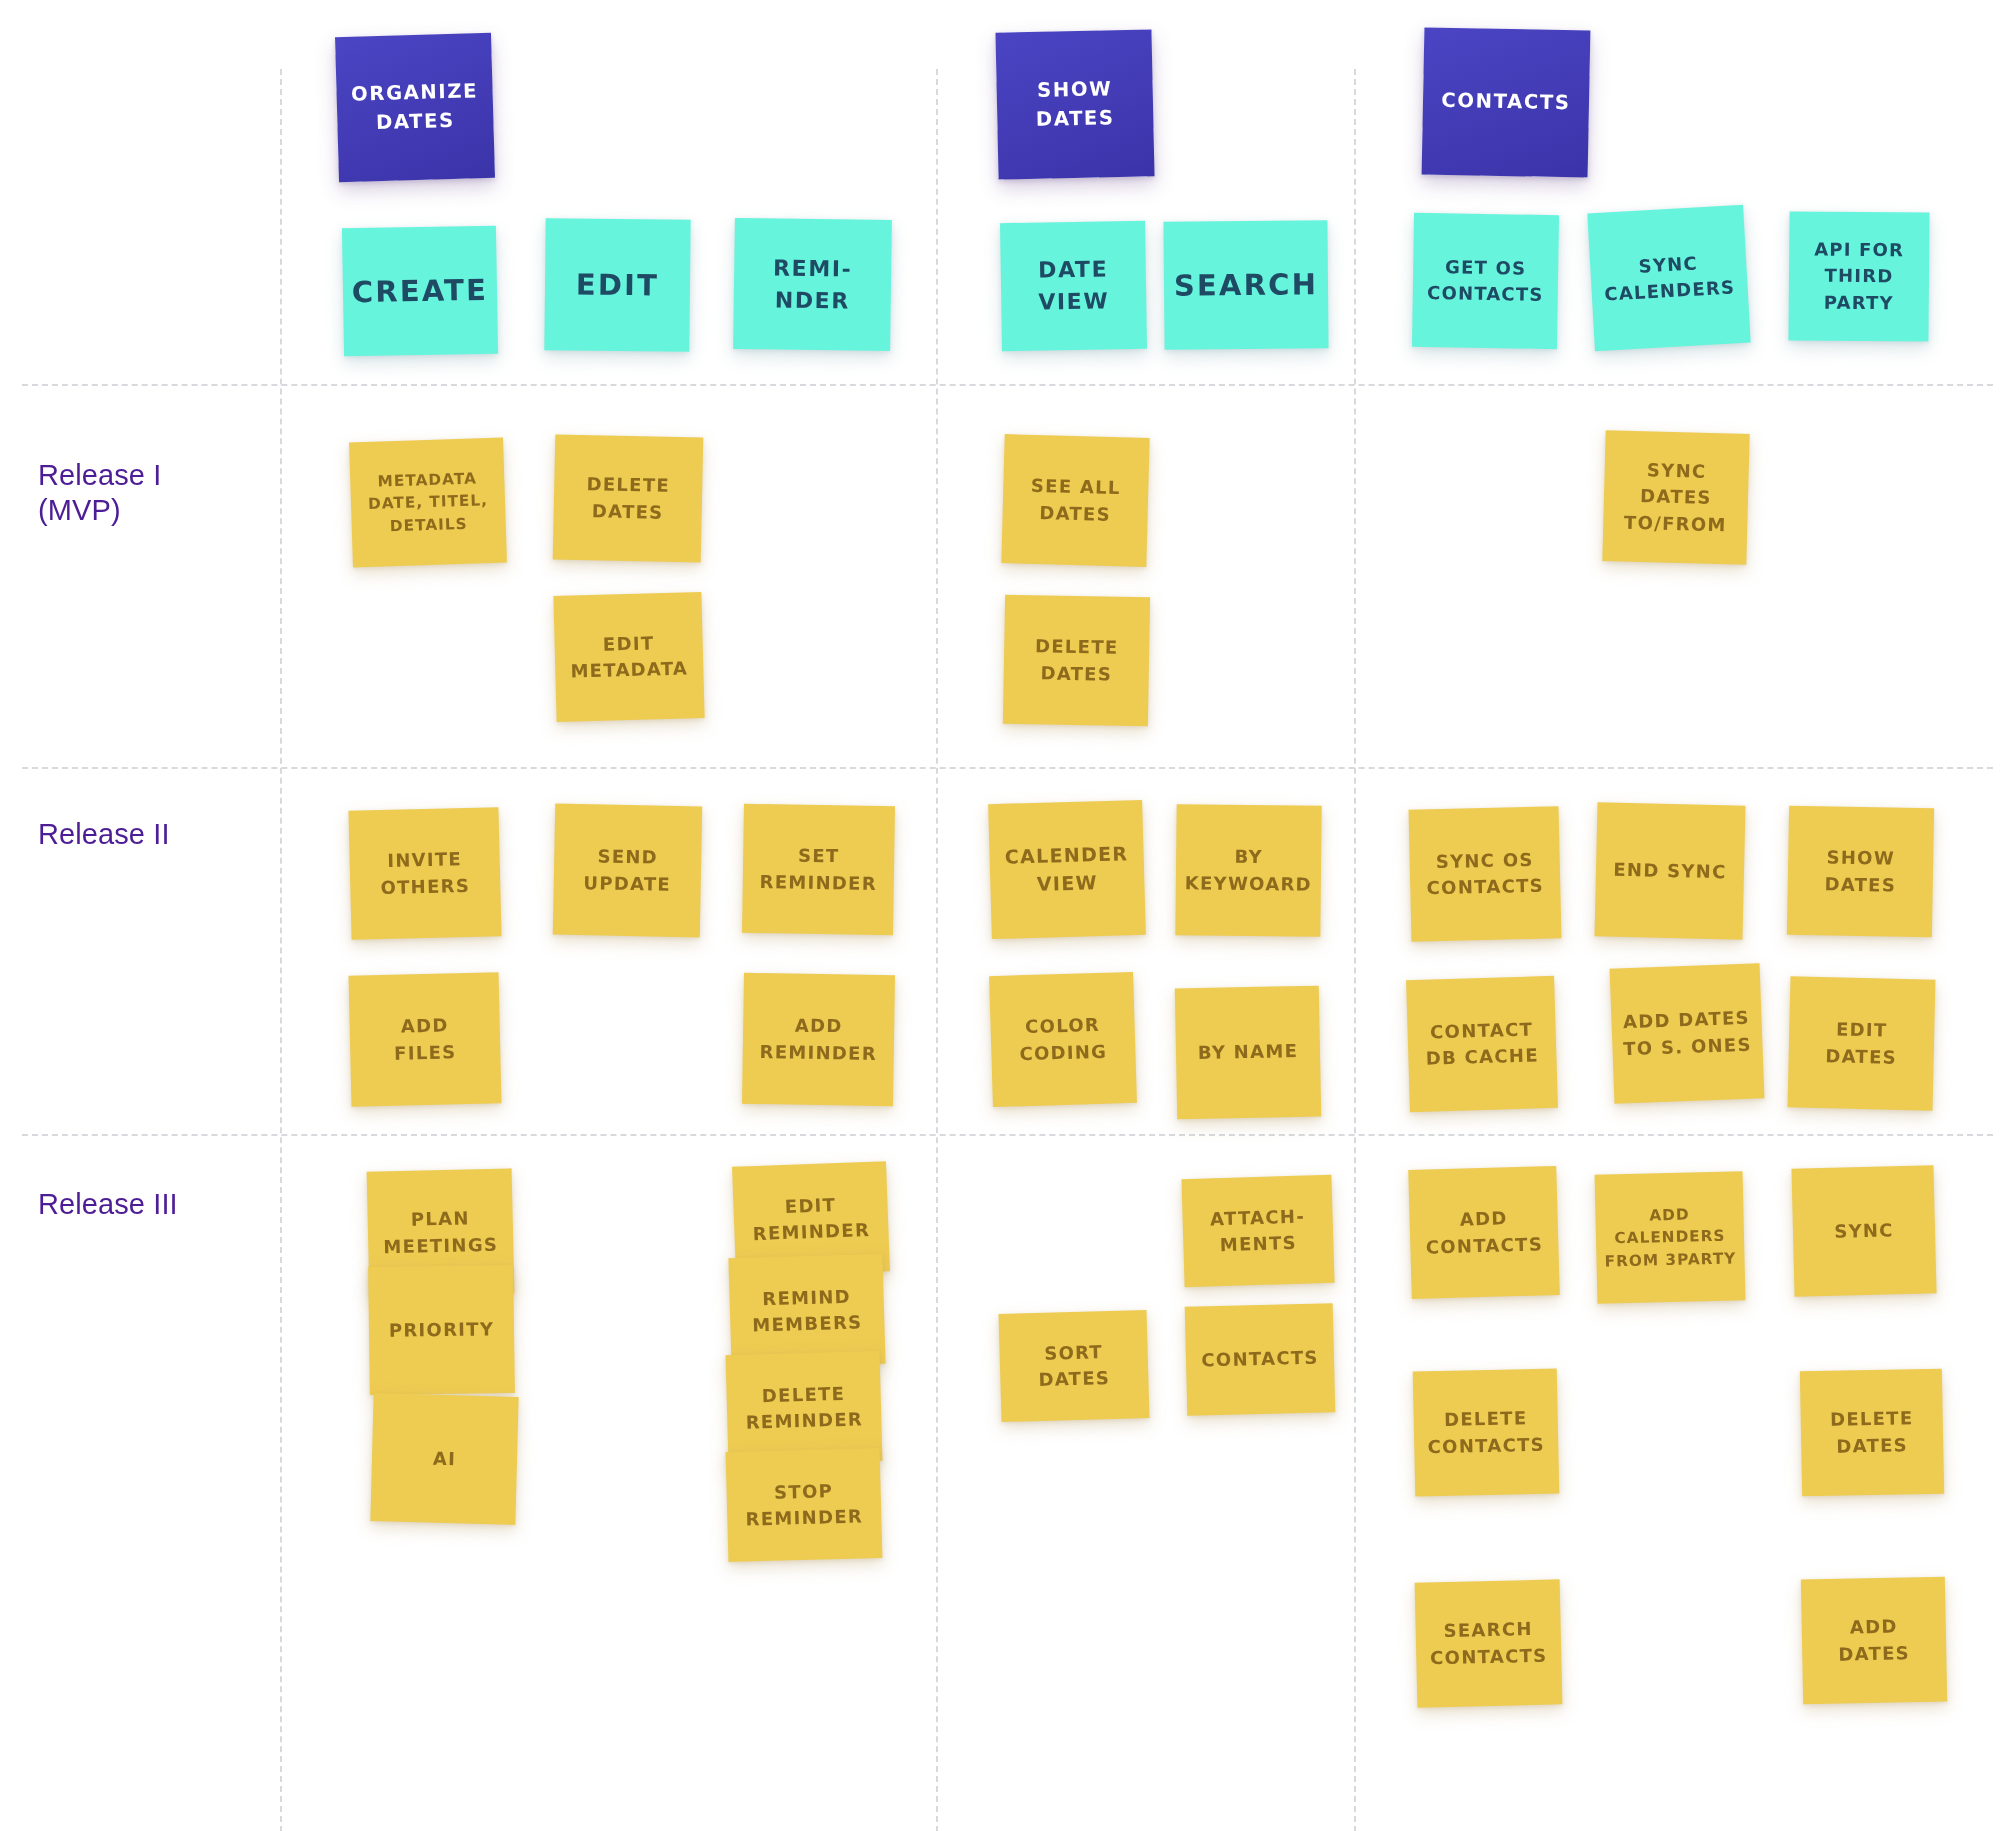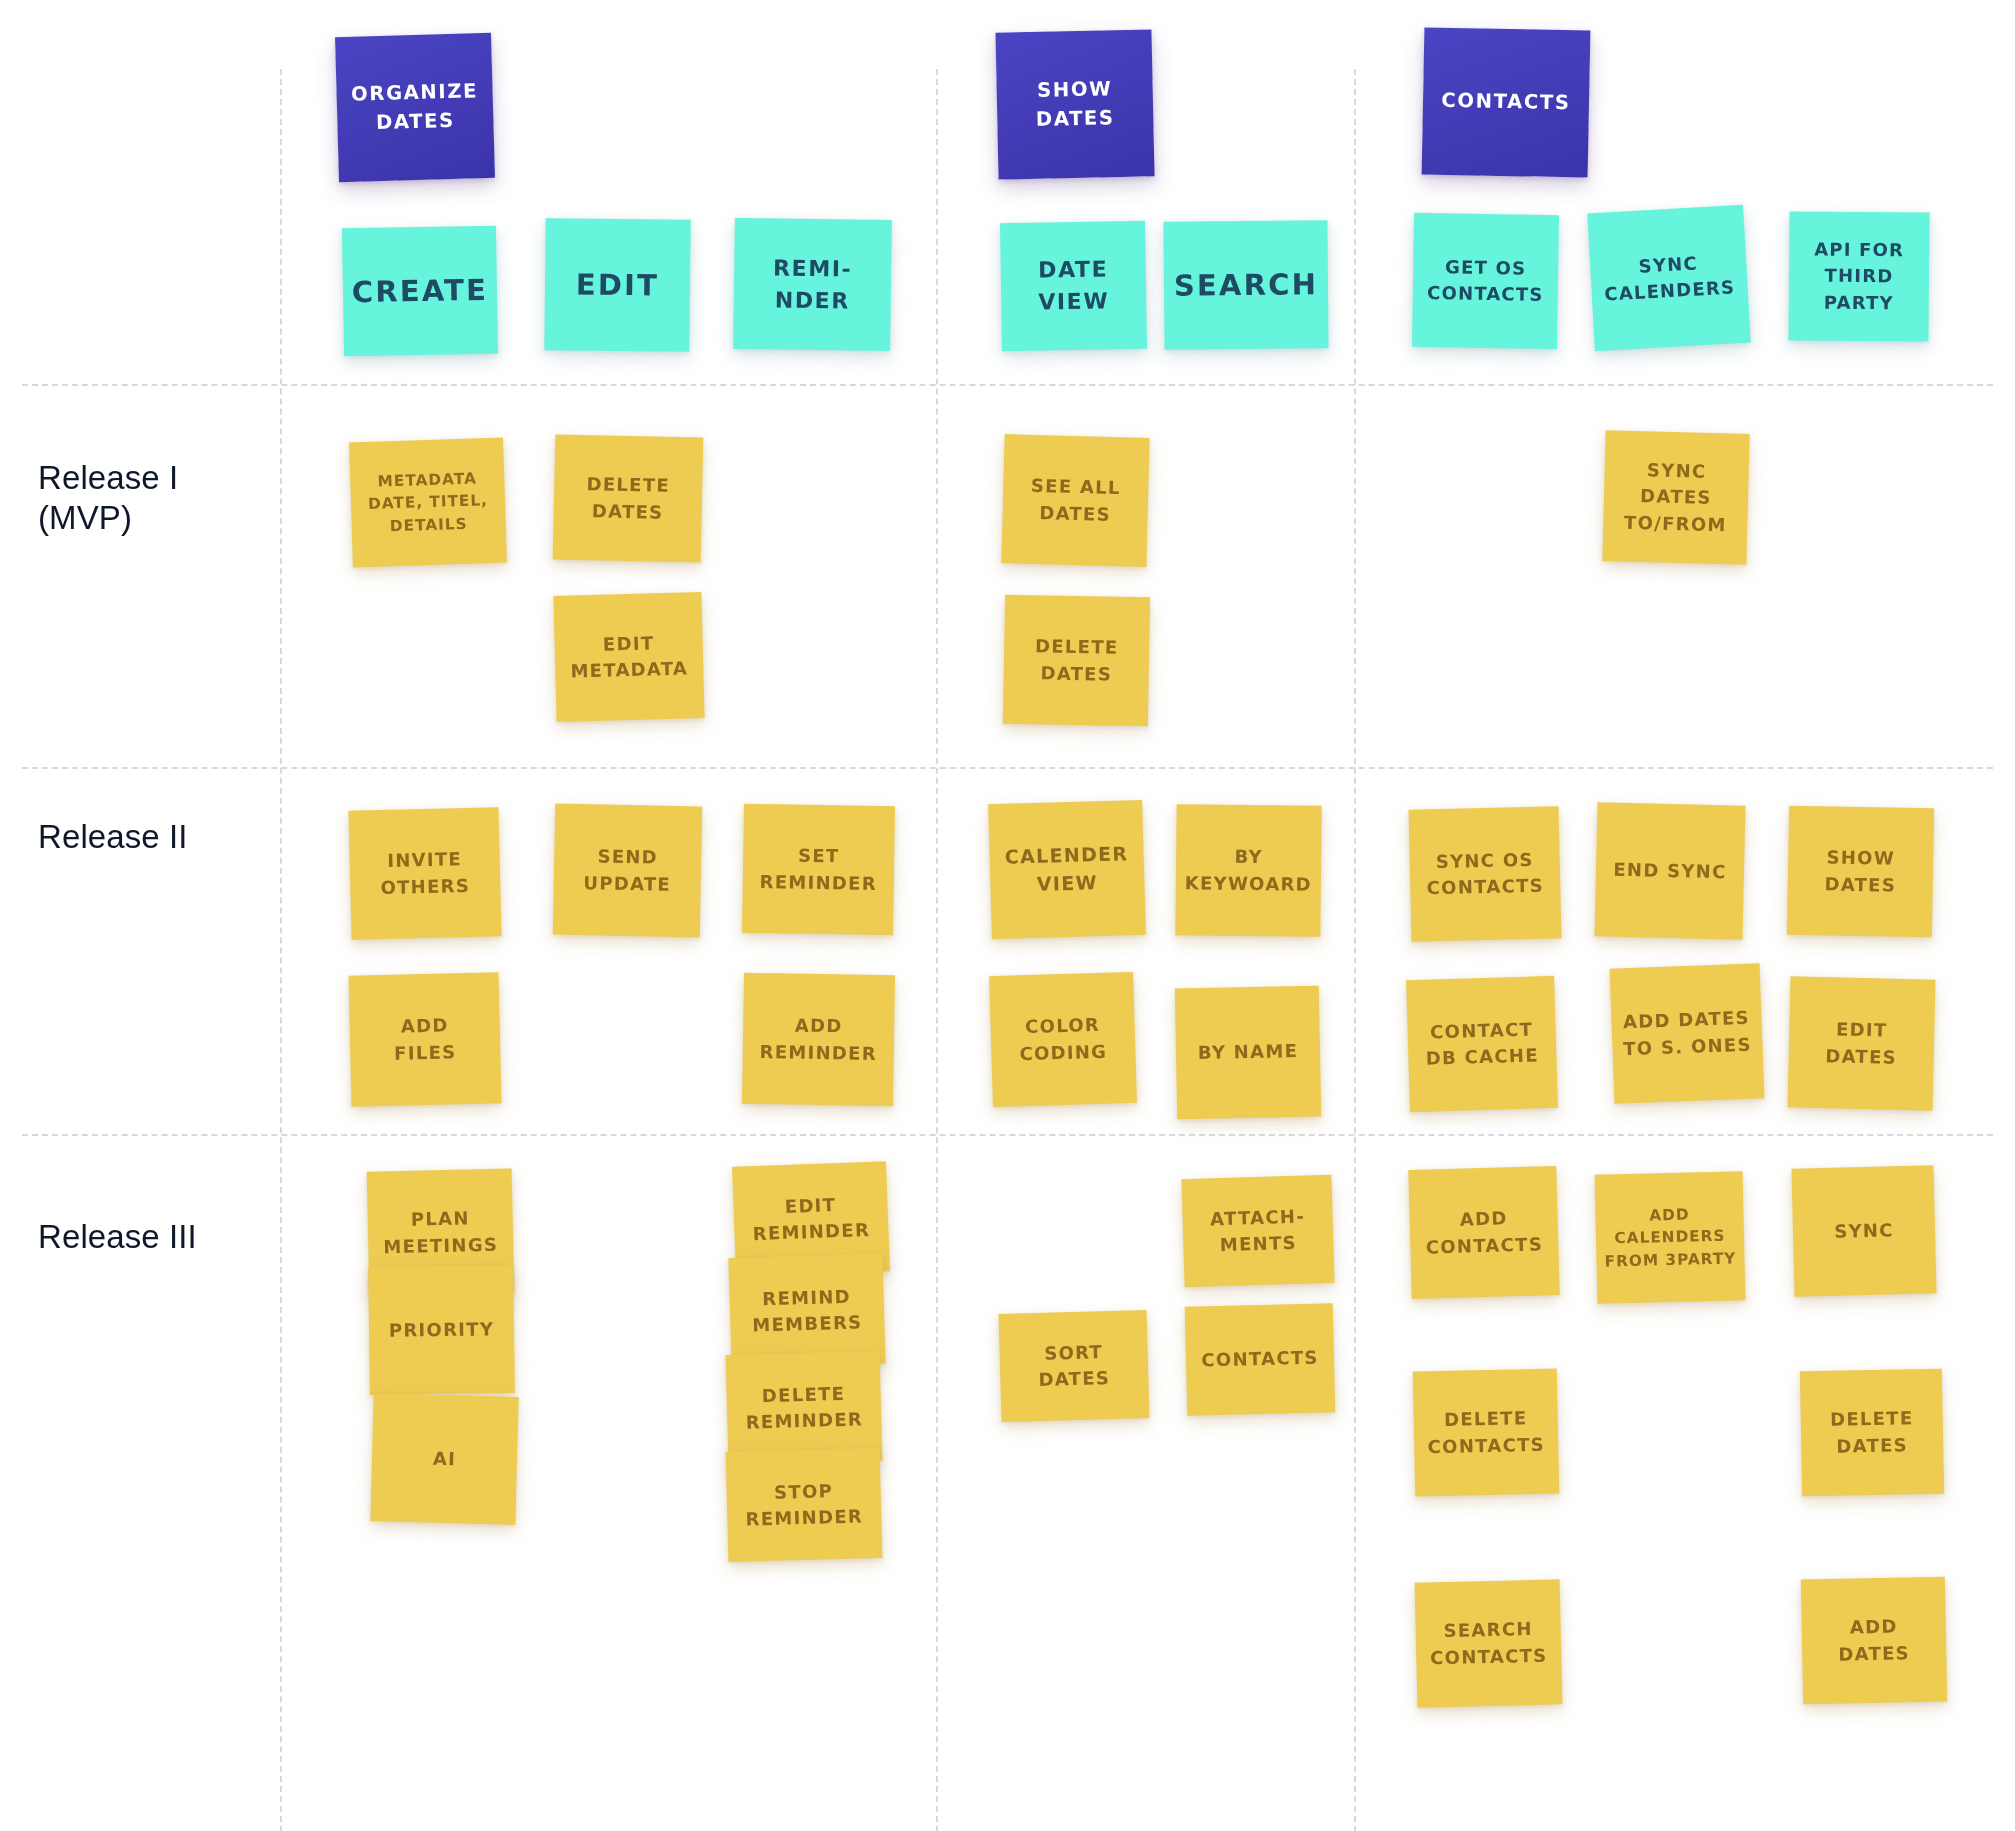--- a/index.html
+++ b/index.html
@@ -36,23 +36,23 @@
     height: 0;
     border-top: 2.9px dashed #d7d9dc;
     left: 22px;
     right: 22px;
     z-index: 1;
   }
 
   
   .release-label {
     position: absolute;
-    color: #0f172a;
+    color: #4c1d95;
     font-family: "Liberation Sans", sans-serif;
-    font-size: 33px;
+    font-size: 29px;
     font-weight: 400;
     letter-spacing: 0.1px;
     line-height: 1.22;
     white-space: pre-line;
     z-index: 3;
   }
 
   
   .card {
     position: absolute;
@@ -109,21 +109,21 @@
   <div class="vdiv" style="left:936px;"></div>
   <div class="vdiv" style="left:1354px;"></div>
 
   <div class="hdiv" style="top:384px;"></div>
   <div class="hdiv" style="top:767px;"></div>
   <div class="hdiv" style="top:1134px;"></div>
 
   <div class="release-label" style="left:38px; top:458px;">Release I
 (MVP)</div>
   <div class="release-label" style="left:38px; top:817px;">Release II</div>
-  <div class="release-label" style="left:38px; top:1217px;">Release III</div>
+  <div class="release-label" style="left:38px; top:1187px;">Release III</div>
 
   <div class="card epic" style="left:337px; top:35px; width:156px; height:145px; transform:rotate(-1.6deg);">ORGANIZE
 DATES</div>
   <div class="card epic" style="left:997px; top:30.5px; width:156px; height:147px; transform:rotate(-1.2deg);">SHOW
 DATES</div>
   <div class="card epic" style="left:1423px; top:29px; width:166px; height:147px; transform:rotate(1.1deg);">CONTACTS</div>
 
   <div class="card activity big" style="left:343px; top:227px; width:154px; height:128px; transform:rotate(-1deg);">CREATE</div>
   <div class="card activity big" style="left:545px; top:219px; width:145px; height:132px; transform:rotate(0.6deg);">EDIT</div>
   <div class="card activity" style="left:734px; top:219px; width:157px; height:131px; transform:rotate(0.8deg);">REMI-

